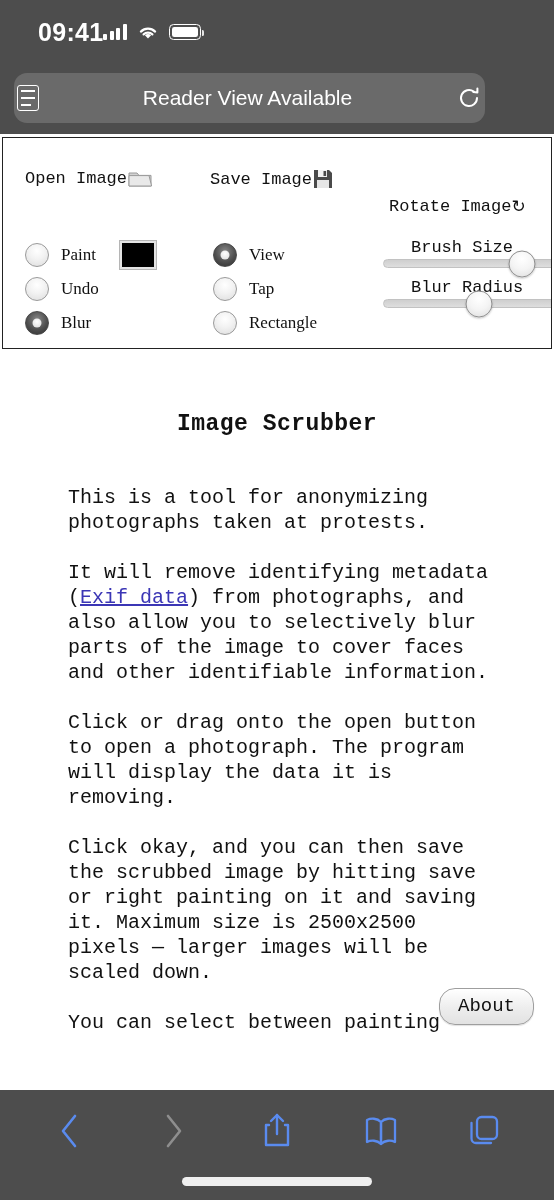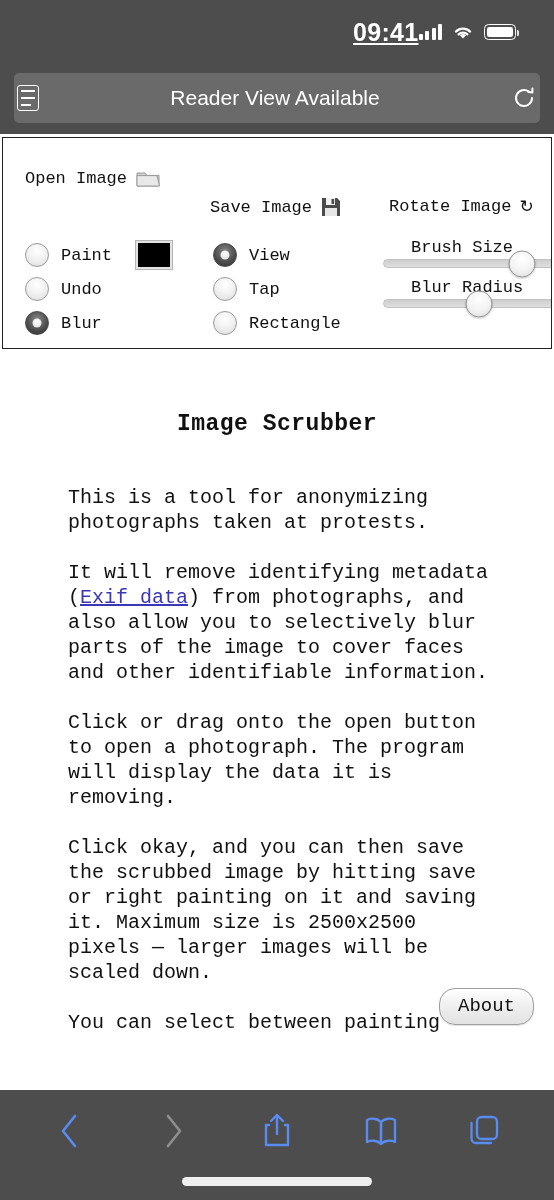--- a/index.html
+++ b/index.html
@@ -23,25 +23,24 @@
   }
 
   
   .status-bar {
     position: absolute;
     top: 0; left: 0;
     width: 554px;
     height: 64px;
     display: flex;
     align-items: center;
-    justify-content: flex-end;
+    justify-content: flex-start;
     padding: 0 38px;
     box-sizing: border-box;
     color: #ffffff;
-    text-decoration: underline;
   }
   .status-time {
     font-size: 25px;
     font-weight: bold;
     letter-spacing: 0.3px;
     font-family: "Liberation Sans", sans-serif;
   }
   .status-icons {
     display: flex;
     align-items: center;
@@ -89,23 +88,23 @@
     height: 100%;
     background: #ffffff;
     border-radius: 2.3px;
   }
 
   
   .url-bar {
     position: absolute;
     top: 73px;
     left: 14px;
-    width: 526px;
+    width: 471px;
     height: 50px;
-    border-radius: 5px;
+    border-radius: 13px;
     background: #6a6a6a;
     display: flex;
     align-items: center;
     box-sizing: border-box;
     padding: 0 3px;
   }
   .url-bar .reader-title {
     flex: 1;
     text-align: center;
     color: #ffffff;
@@ -157,28 +156,27 @@
   .tb-row-top {
     position: absolute;
     top: 30px; left: 0;
     width: 100%;
     height: 30px;
   }
   .tb-btn {
     position: absolute;
     display: flex;
     align-items: center;
-    gap: 8px;
     font-family: "Liberation Mono", monospace;
     font-size: 17px;
     color: #111;
     white-space: nowrap;
   }
   .tb-open   { left: 22px; }
-  .tb-save   { left: 207px; margin-top: 28px; }
+  .tb-save   { left: 207px; }
   .tb-rotate { left: 386px; margin-top: 28px; }
 
   .icon-folder { width: 26px; height: 20px; position: relative; display:inline-block; }
   .icon-floppy { width: 22px; height: 22px; position: relative; display:inline-block; }
   .rotate-glyph { font-size: 17px; color:#111; font-family:"DejaVu Sans", sans-serif; }
 
   
   .controls {
     position: absolute;
     top: 100px;
@@ -217,21 +215,21 @@
   .radio.checked::after {
     content: "";
     position: absolute;
     left: 50%; top: 48%;
     transform: translate(-50%, -50%);
     width: 9px; height: 9px;
     border-radius: 50%;
     background: radial-gradient(circle at 50% 35%, #ffffff 0%, #e6e6e6 70%, #cfcfcf 100%);
   }
   .radio-label {
-    font-family: Liberation Mono, monospace;
+    font-family: Liberation Serif, serif;
     font-size: 17px;
     color: #111;
     white-space: nowrap;
   }
   .color-swatch {
     width: 36px;
     height: 28px;
     background: #000000;
     border: 2px solid #e3e3e3;
     box-sizing: border-box;

